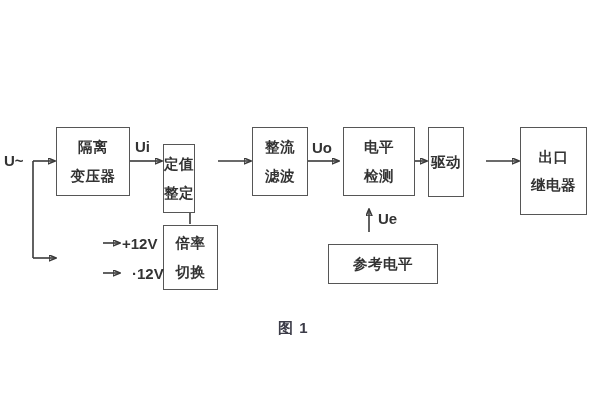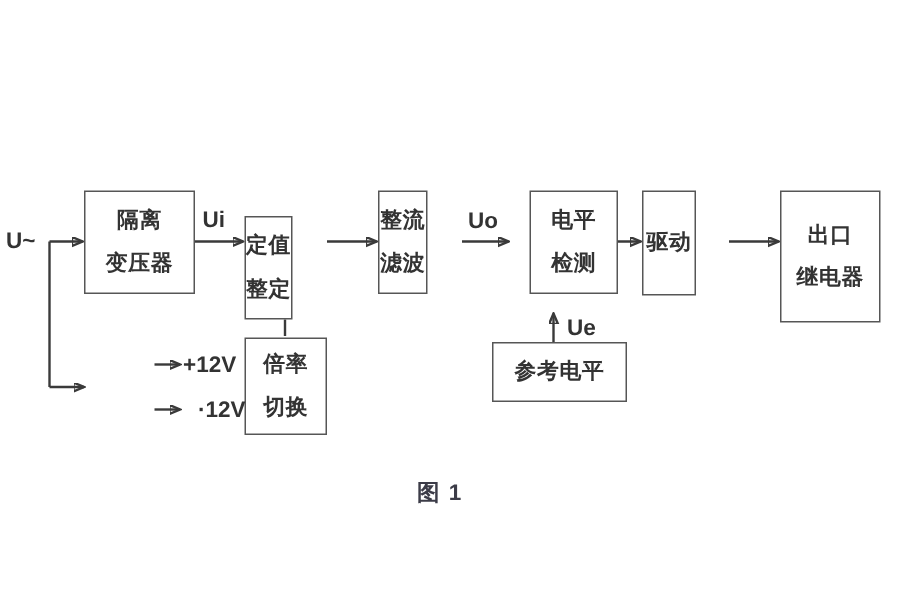--- a/index.html
+++ b/index.html
@@ -85,46 +85,46 @@
   <div class="block" style="left:56px;top:127px;width:74px;height:69px">
     <span>隔离</span>
     <span>变压器</span>
   </div>
 
   <div class="block" style="left:163px;top:144px;width:32px;height:69px">
     <span>定值</span>
     <span>整定</span>
   </div>
 
-  <div class="block" style="left:252px;top:127px;width:33px;height:69px">
+  <div class="block" style="left:252px;top:127px;width:56px;height:69px">
     <span>整流</span>
     <span>滤波</span>
   </div>
 
-  <div class="block" style="left:353px;top:127px;width:59px;height:69px">
+  <div class="block" style="left:343px;top:127px;width:72px;height:69px">
     <span>电平</span>
     <span>检测</span>
   </div>
 
   <div class="block" style="left:428px;top:127px;width:36px;height:70px">
     <span>驱动</span>
   </div>
 
   <div class="block" style="left:520px;top:127px;width:67px;height:88px">
     <span>出口</span>
     <span>继电器</span>
   </div>
 
 
   <div class="block" style="left:163px;top:225px;width:55px;height:65px">
     <span>倍率</span>
     <span>切换</span>
   </div>
 
-  <div class="block" style="left:328px;top:228px;width:90px;height:40px">
+  <div class="block" style="left:328px;top:244px;width:110px;height:40px">
     <span>参考电平</span>
   </div>
 
   <div class="lbl" style="left:4px;top:153px">U~</div>
   <div class="lbl" style="left:135px;top:139px">Ui</div>
   <div class="lbl" style="left:312px;top:140px">Uo</div>
   <div class="lbl" style="left:378px;top:211px">Ue</div>
   <div class="lbl" style="left:122px;top:236px">+12V</div>
   <div class="lbl" style="left:132px;top:266px">·12V</div>
 

